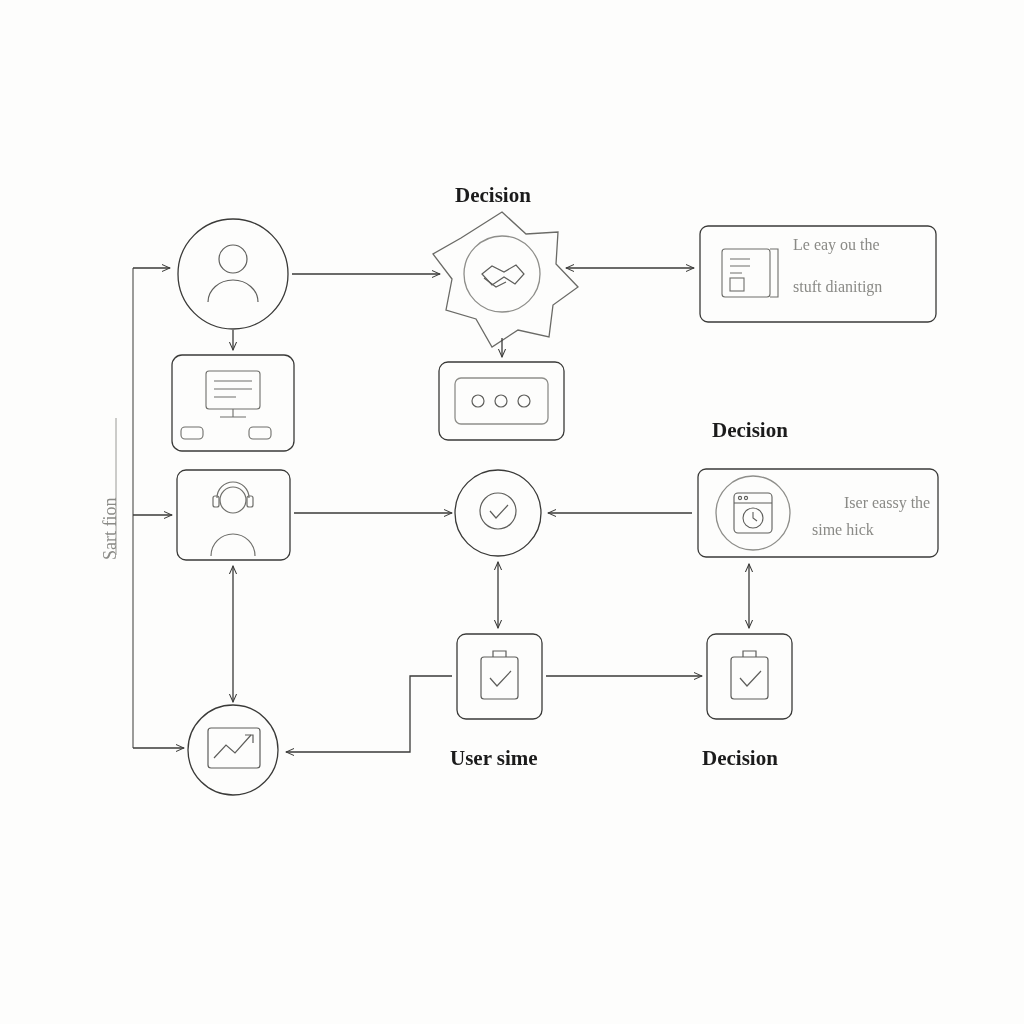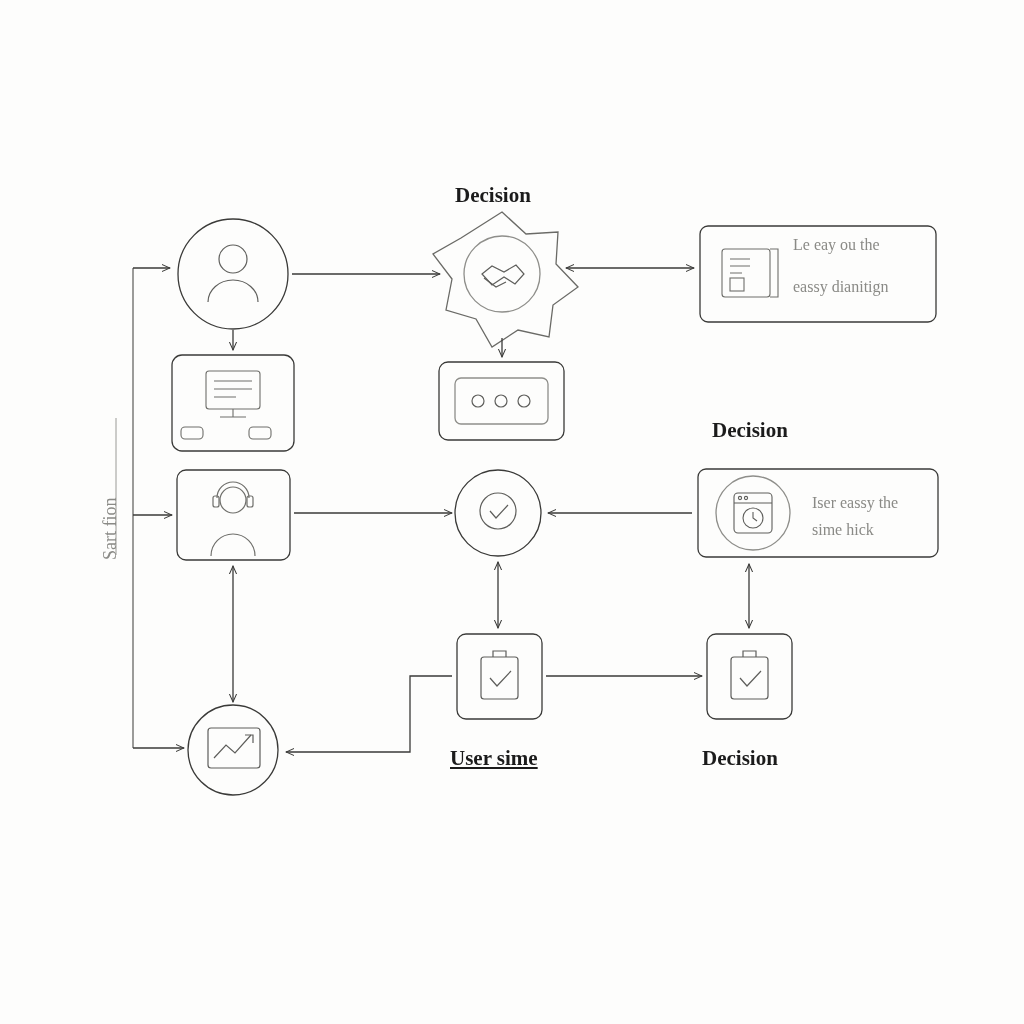--- a/index.html
+++ b/index.html
@@ -165,24 +165,24 @@
         </g>
       </g>
 
       <path d="M452,676 L410,676 L410,752 L286,752" marker-end="url(#arr)"></path>
 
     </g>
   </svg>
 
   <div class="lbl bold" style="left:455px;top:183px;font-size:21px;">Decision</div>
   <div class="lbl bold" style="left:712px;top:418px;font-size:21px;">Decision</div>
-  <div class="lbl bold" style="left:450px;top:746px;font-size:21px;text-decoration:underline;">User sime</div>
+  <div class="lbl bold" style="left:450px;top:746px;font-size:21px;">User sime</div>
   <div class="lbl bold" style="left:702px;top:746px;font-size:21px;">Decision</div>
 
   <div class="lbl rot faint" style="left:100px;top:560px;font-size:18px;">Sart fion</div>
 
   <div class="lbl faint" style="left:793px;top:236px;font-size:16px;">Le  eay ou the</div>
-  <div class="lbl faint" style="left:793px;top:278px;font-size:16px;">eassy dianitign</div>
+  <div class="lbl faint" style="left:793px;top:278px;font-size:16px;">stuft dianitign</div>
 
-  <div class="lbl faint" style="left:812px;top:494px;font-size:16px;text-align:right;">Iser eassy the</div>
+  <div class="lbl faint" style="left:844px;top:494px;font-size:16px;text-align:right;">Iser eassy the</div>
   <div class="lbl faint" style="left:812px;top:521px;font-size:16px;">sime hick</div>
 
 </div>
 
 </body></html>

